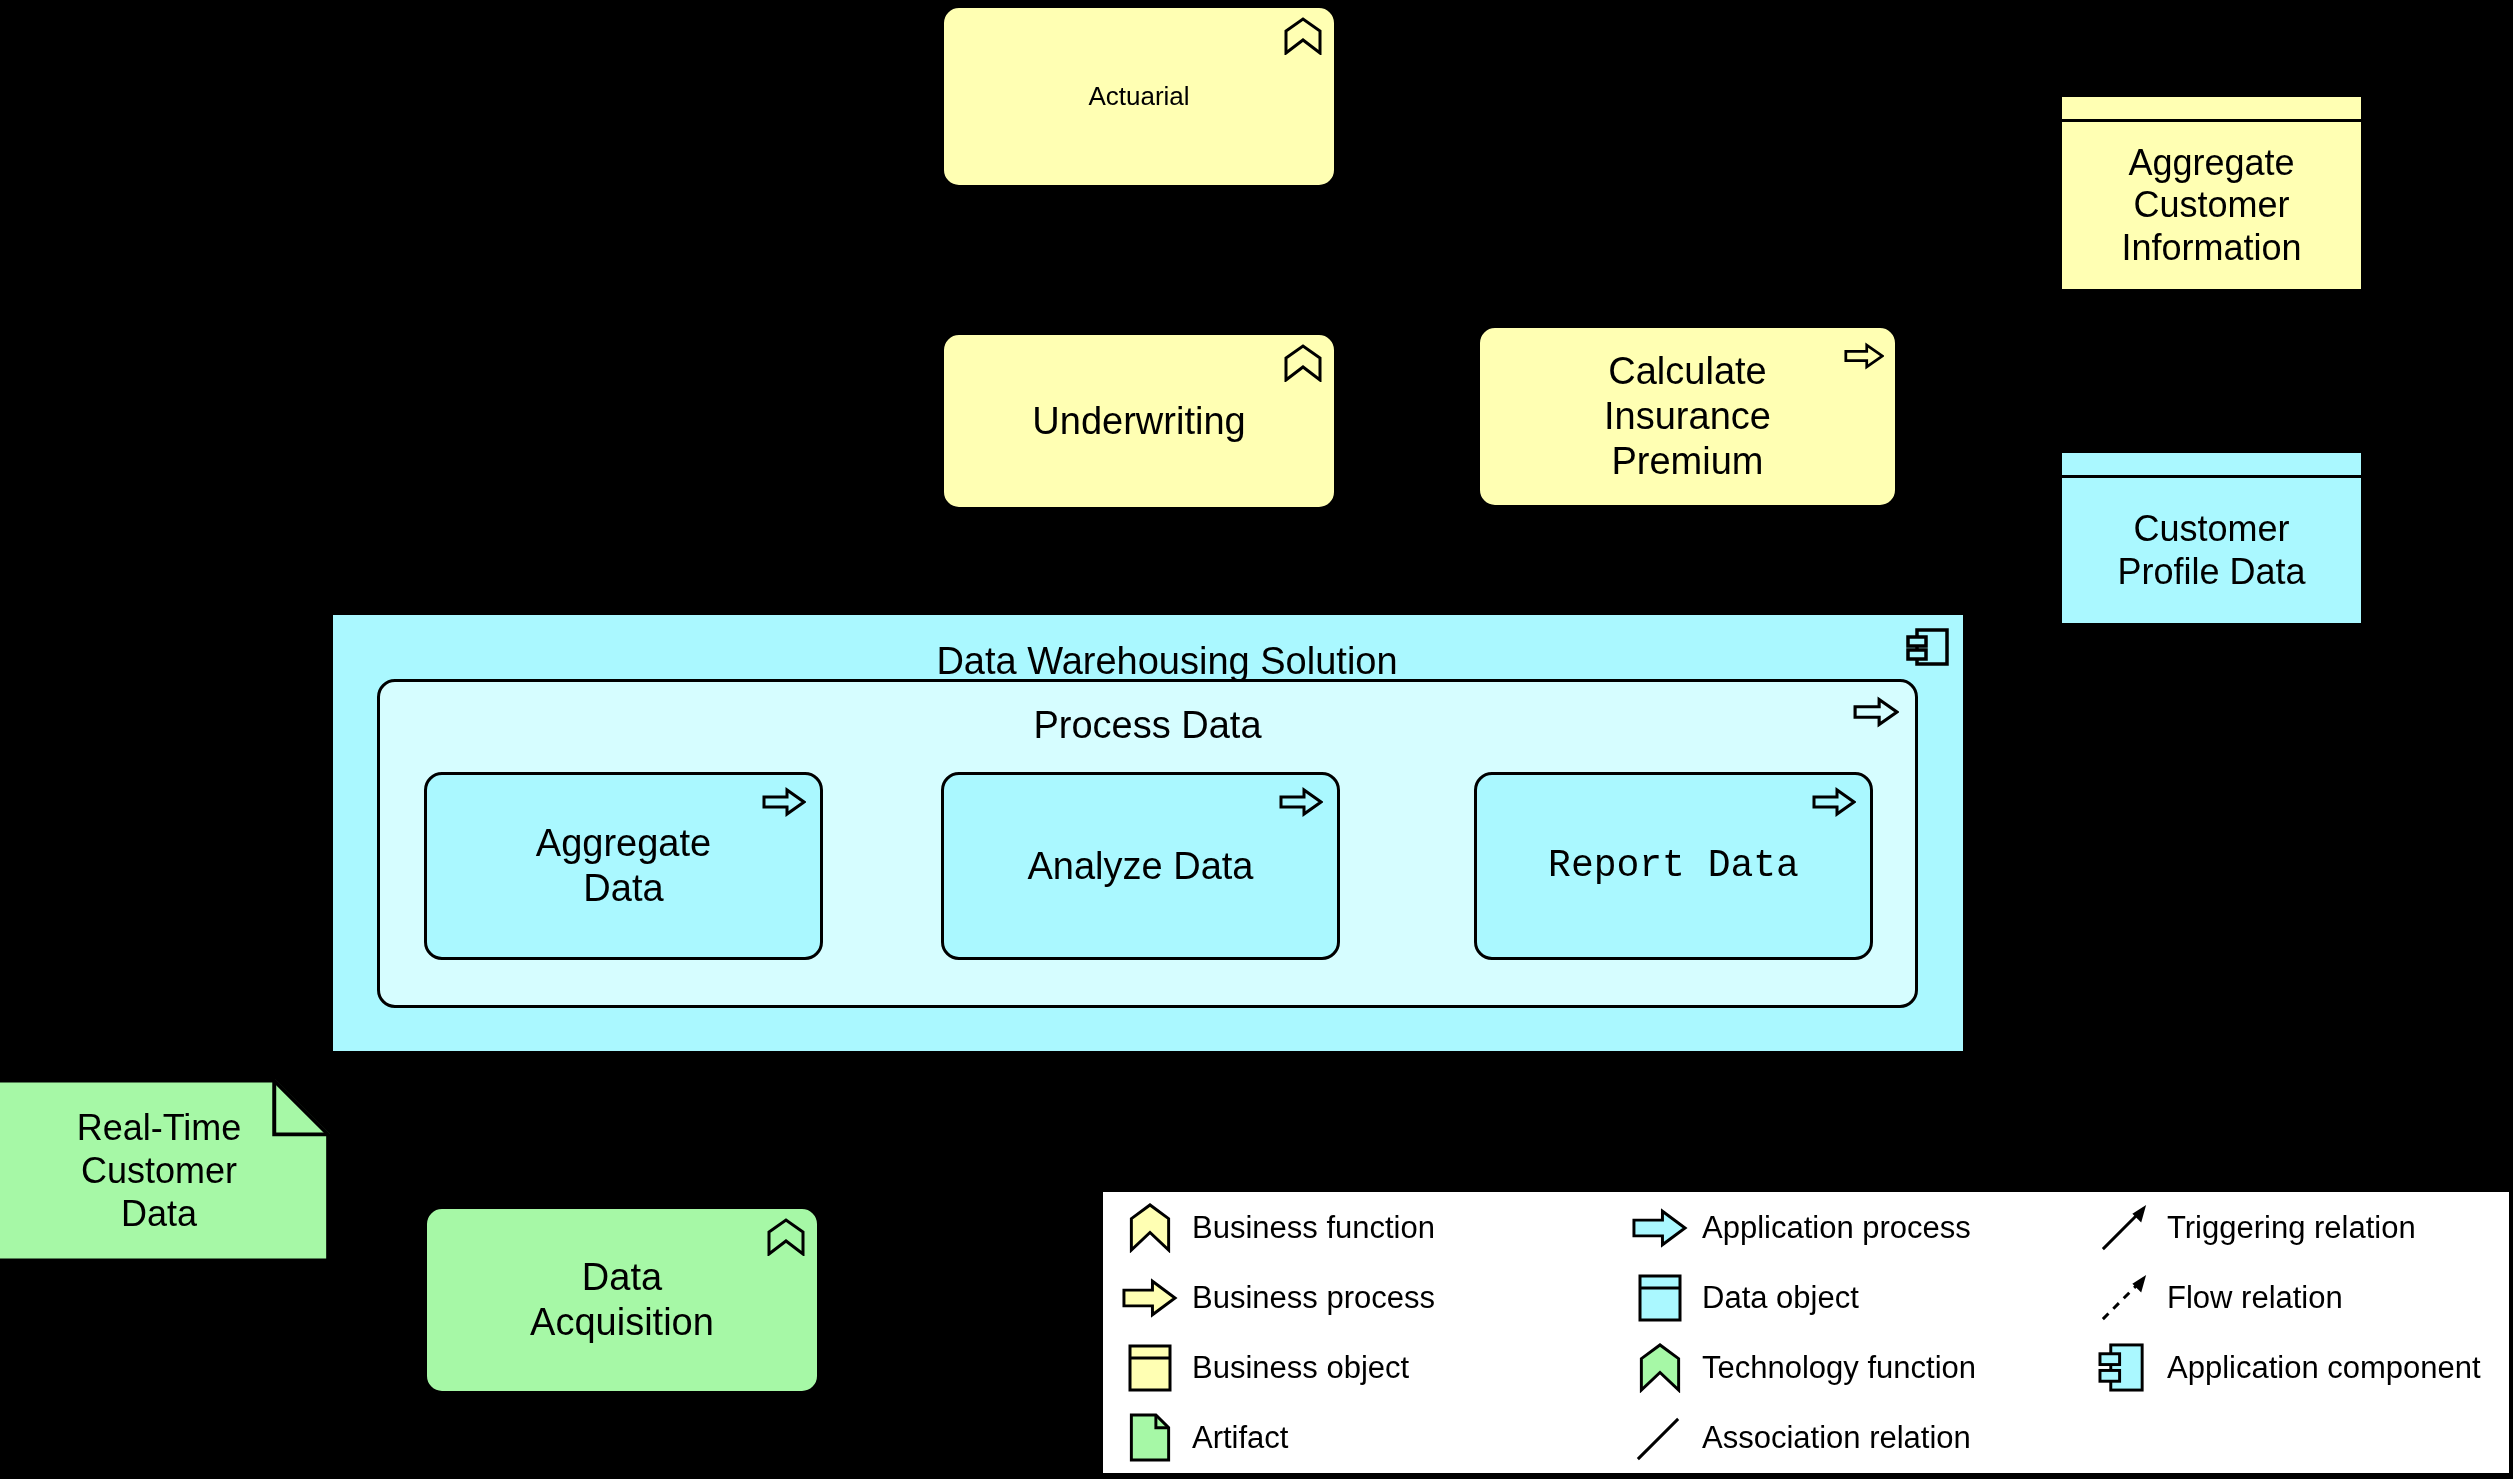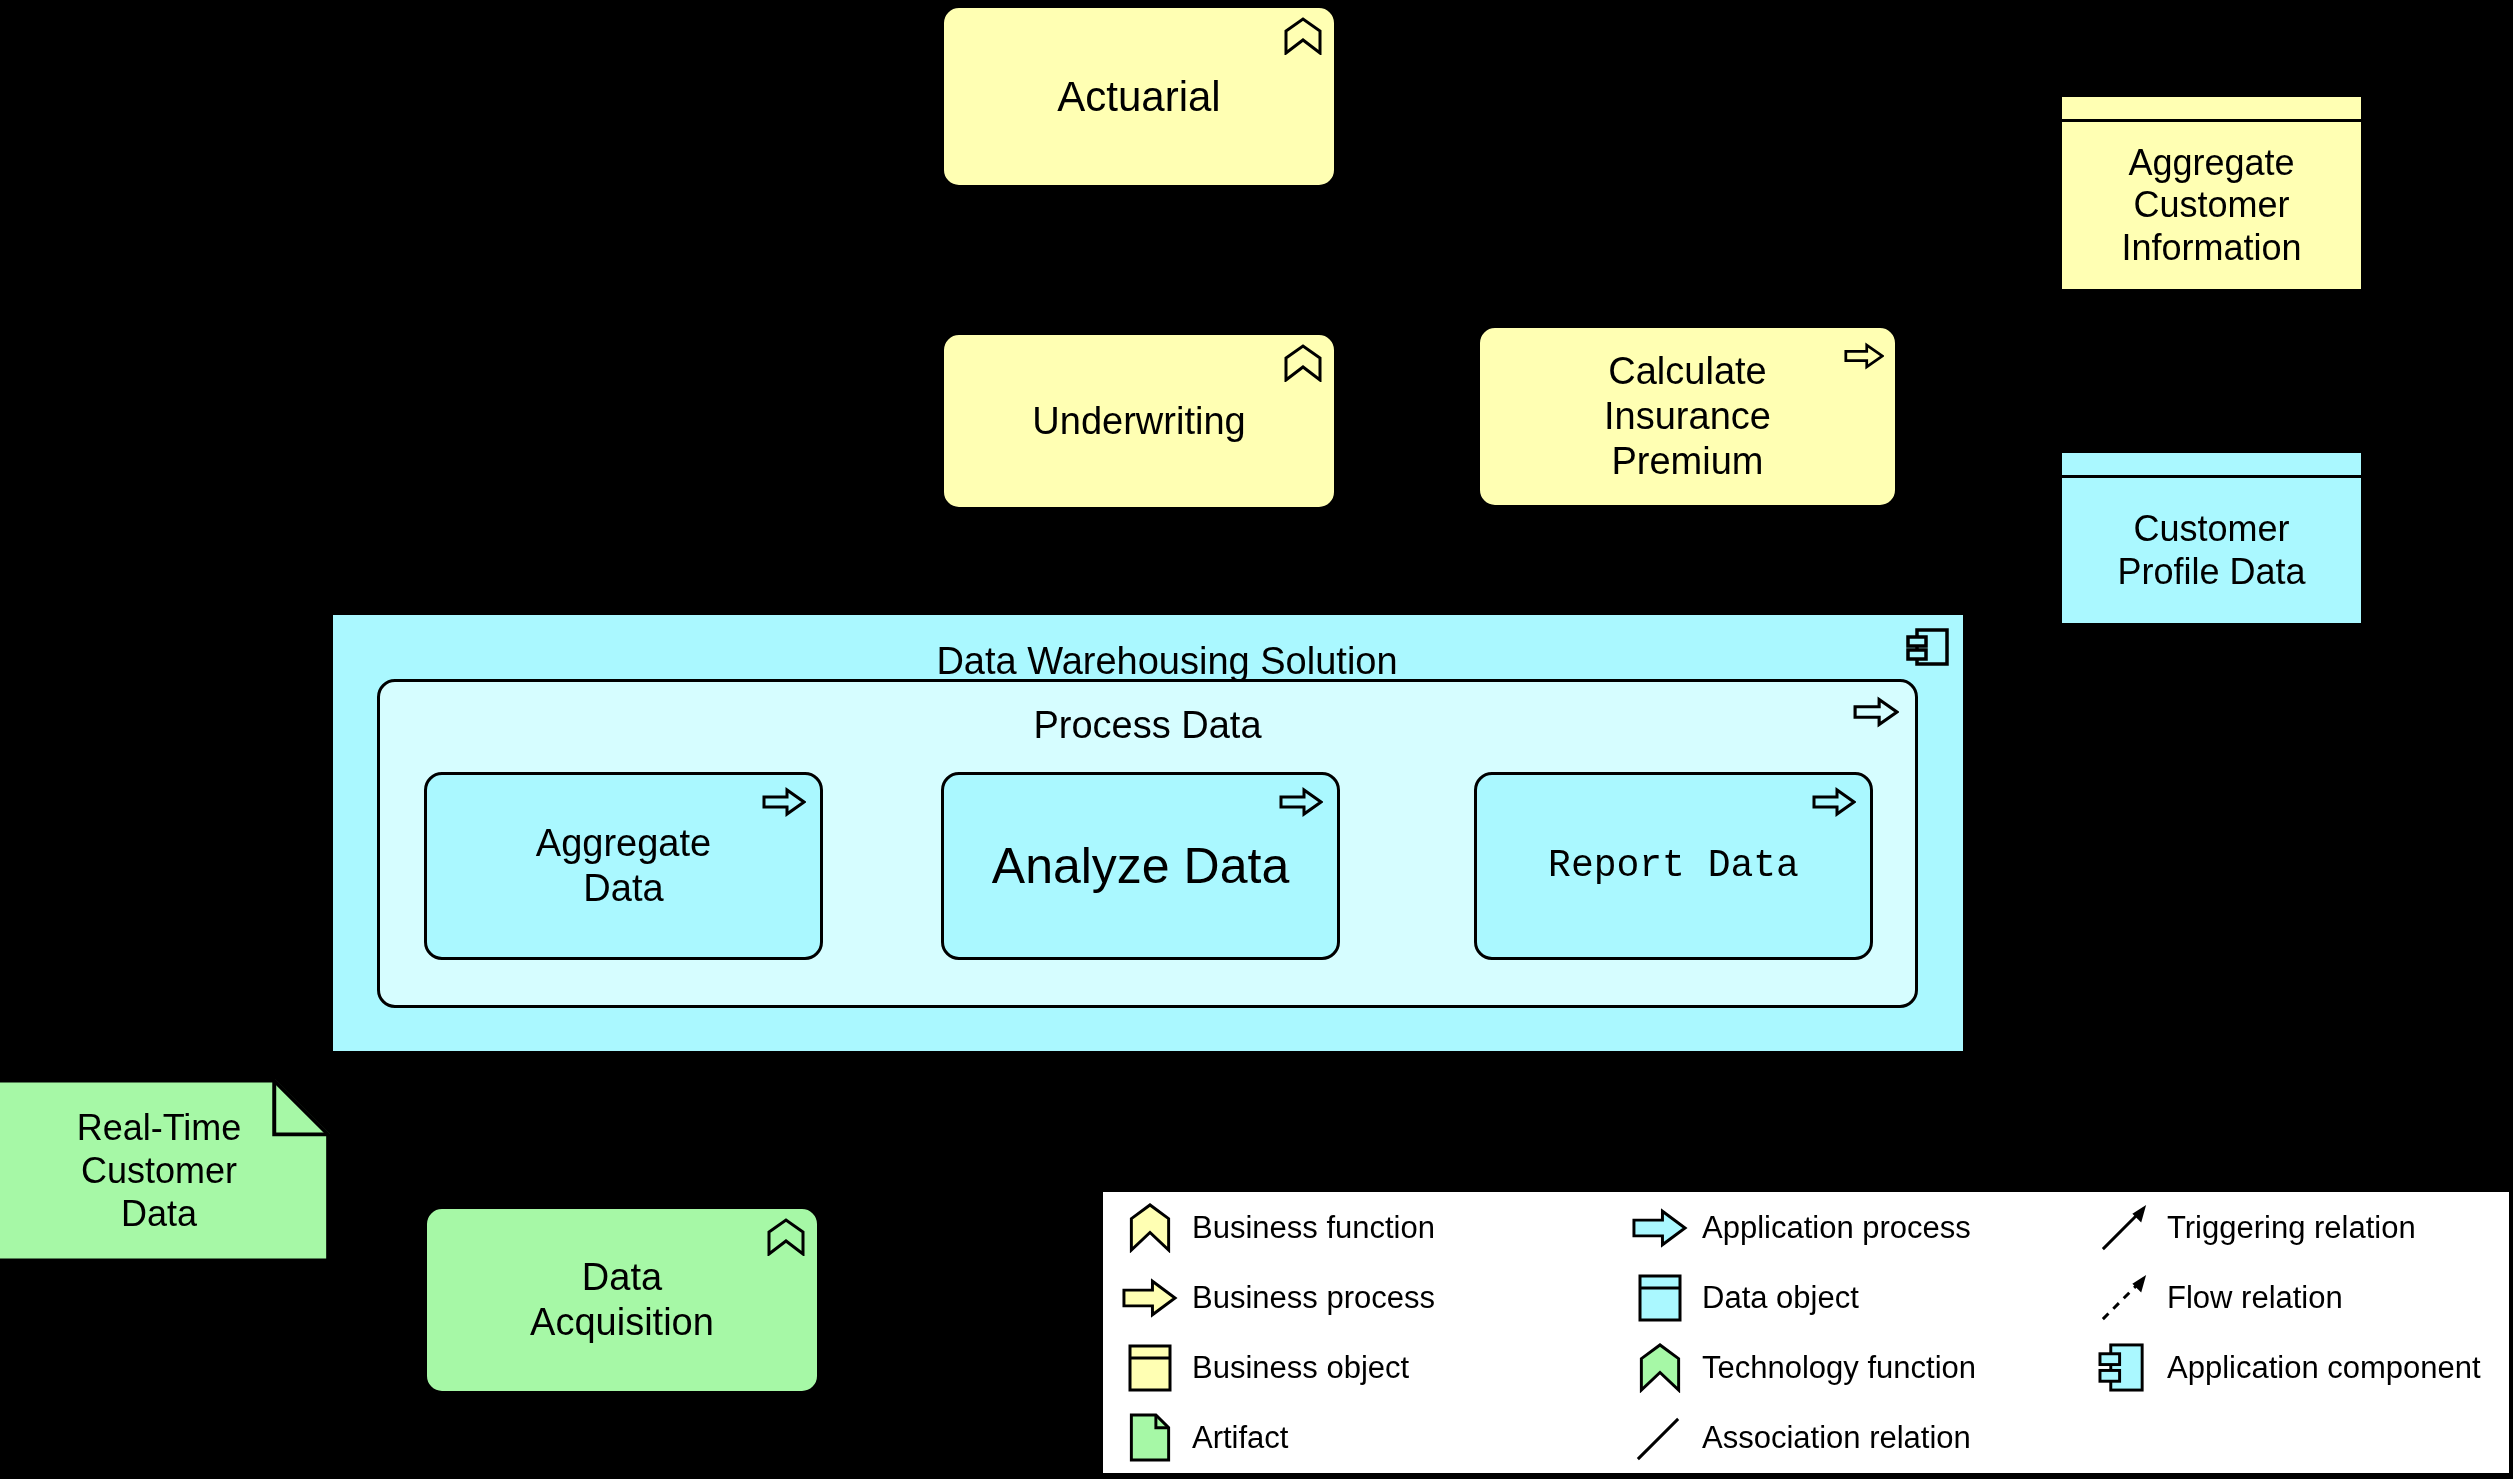--- a/index.html
+++ b/index.html
@@ -156,21 +156,21 @@
 
     <line x1="832" y1="878" x2="948" y2="878" stroke="#000000" stroke-width="6" marker-end="url(#solidArrow)"></line>
 
     <line x1="1352" y1="878" x2="1486" y2="878" stroke="#000000" stroke-width="6" marker-end="url(#solidArrow)"></line>
 
     <line x1="627" y1="1218" x2="627" y2="988" stroke="#000000" stroke-width="6" stroke-dasharray="26,18" marker-end="url(#solidArrow)"></line>
 
     <line x1="1731" y1="780" x2="1731" y2="510" stroke="#000000" stroke-width="6" stroke-dasharray="26,18"></line>
   </svg>
 
-  <div class="node rounded fn-yellow" style="left:941px;top:5px;width:396px;height:183px;font-size:42px;">
+  <div class="node rounded fn-yellow" style="left:941px;top:5px;width:396px;height:183px;font-size:26px;">
     <span class="label">Actuarial</span>
     <svg class="corner-icon" viewBox="0 0 40 38">
       <path d="M3,36 L3,14 L20,2 L37,14 L37,36 L20,23 Z" fill="none" stroke="#000" stroke-width="3"></path>
     </svg>
   </div>
 
   <div class="node rounded fn-yellow" style="left:941px;top:332px;width:396px;height:178px;font-size:38px;">
     <span class="label">Underwriting</span>
     <svg class="corner-icon" viewBox="0 0 40 38">
       <path d="M3,36 L3,14 L20,2 L37,14 L37,36 L20,23 Z" fill="none" stroke="#000" stroke-width="3"></path>
@@ -216,21 +216,21 @@
   </div>
 
   <div class="node rounded fn-cyan" style="left:424px;top:772px;width:399px;height:188px;font-size:38px;">
     <span class="label">Aggregate
 Data</span>
     <svg class="corner-icon" style="top:12px;right:14px;width:44px;height:30px;" viewBox="0 0 44 30">
       <path d="M2,10 L25,10 L25,3 L42,15 L25,27 L25,20 L2,20 Z" fill="none" stroke="#000" stroke-width="3"></path>
     </svg>
   </div>
 
-  <div class="node rounded fn-cyan" style="left:941px;top:772px;width:399px;height:188px;font-size:50px;">
+  <div class="node rounded fn-cyan" style="left:941px;top:772px;width:399px;height:188px;font-size:38px;">
     <span class="label">Analyze Data</span>
     <svg class="corner-icon" style="top:12px;right:14px;width:44px;height:30px;" viewBox="0 0 44 30">
       <path d="M2,10 L25,10 L25,3 L42,15 L25,27 L25,20 L2,20 Z" fill="none" stroke="#000" stroke-width="3"></path>
     </svg>
   </div>
 
   <div class="node rounded fn-cyan" style="left:1474px;top:772px;width:399px;height:188px;font-size:38px;font-family:Liberation Mono, monospace;">
     <span class="label">Report Data</span>
     <svg class="corner-icon" style="top:12px;right:14px;width:44px;height:30px;" viewBox="0 0 44 30">
       <path d="M2,10 L25,10 L25,3 L42,15 L25,27 L25,20 L2,20 Z" fill="none" stroke="#000" stroke-width="3"></path>

